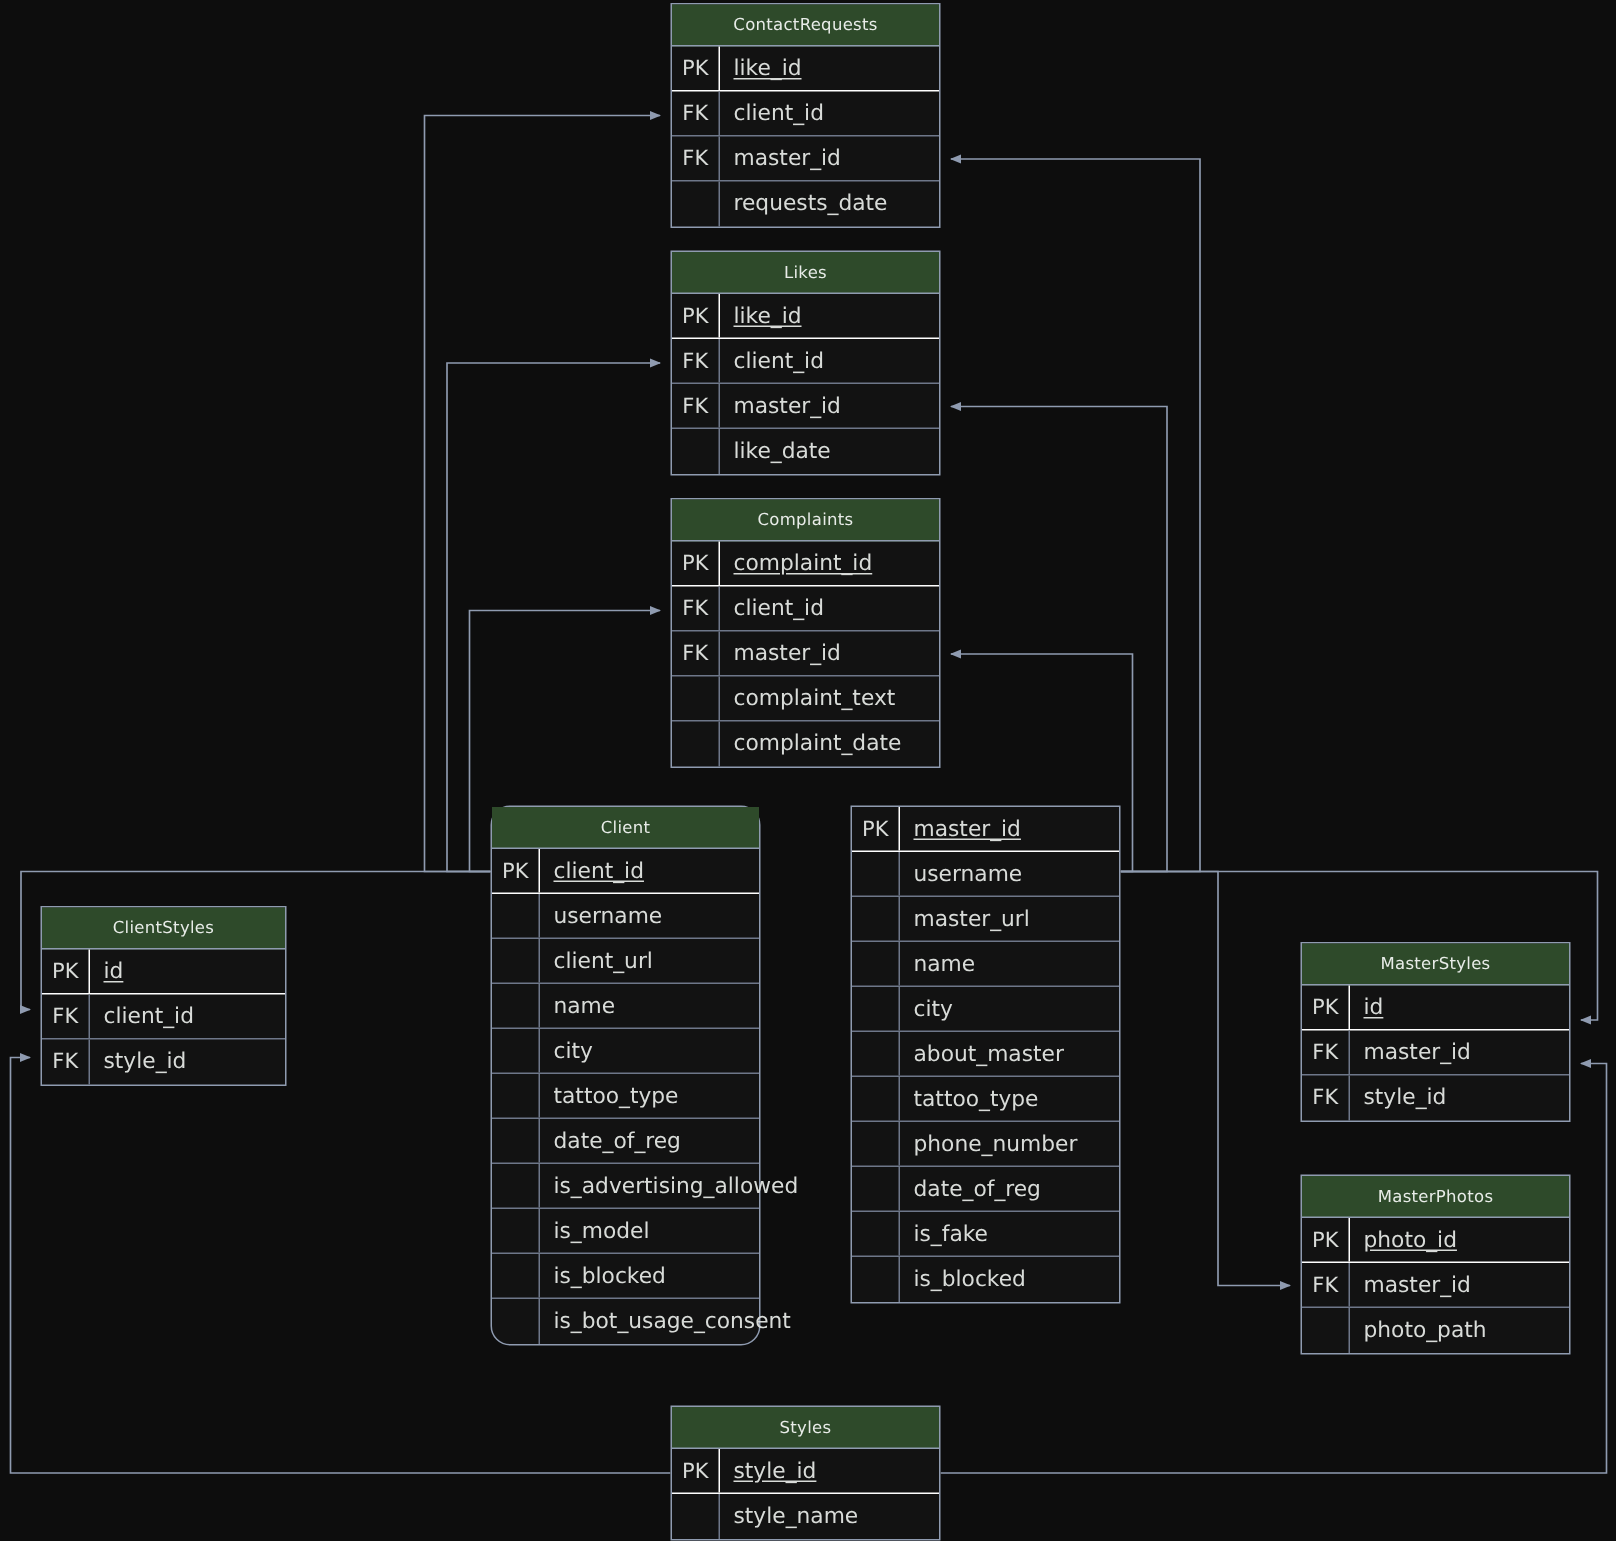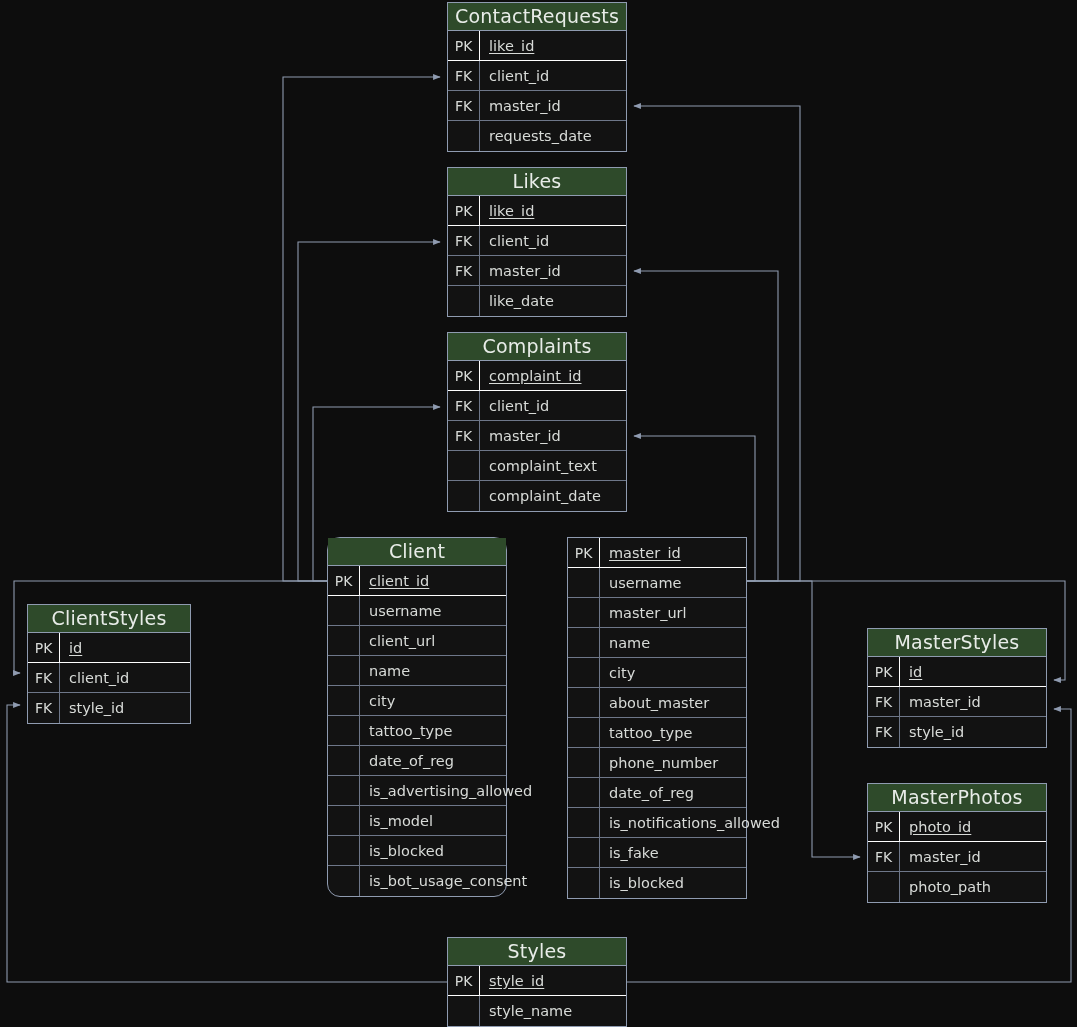--- a/index.html
+++ b/index.html
@@ -30,21 +30,21 @@
   .entity {
     position: absolute;
     box-sizing: border-box;
     border: 1px solid #8f9bb0;
     background: #121212;
   }
   .entity-title {
     background: #2e4a2a;
     color: #e8ece8;
     text-align: center;
-    font-size: 19px;
+    font-size: 11px;
     line-height: 27px;
     height: 27px;
     border-bottom: 1px solid #8f9bb0;
     letter-spacing: 0.2px;
     white-space: nowrap;
     overflow: hidden;
   }
   .attr {
     display: flex;
     height: 30px;
@@ -331,26 +331,20 @@
         </div>
         <div class="attr">
           <div class="key-col"></div>
           <div class="name-col">
             <span>date_of_reg</span>
           </div>
         </div>
         <div class="attr">
           <div class="key-col"></div>
           <div class="name-col">
-            <span>is_notifications_allowed</span>
-          </div>
-        </div>
-        <div class="attr">
-          <div class="key-col"></div>
-          <div class="name-col">
             <span>is_fake</span>
           </div>
         </div>
         <div class="attr">
           <div class="key-col"></div>
           <div class="name-col">
             <span>is_blocked</span>
           </div>
         </div>
       </div>

